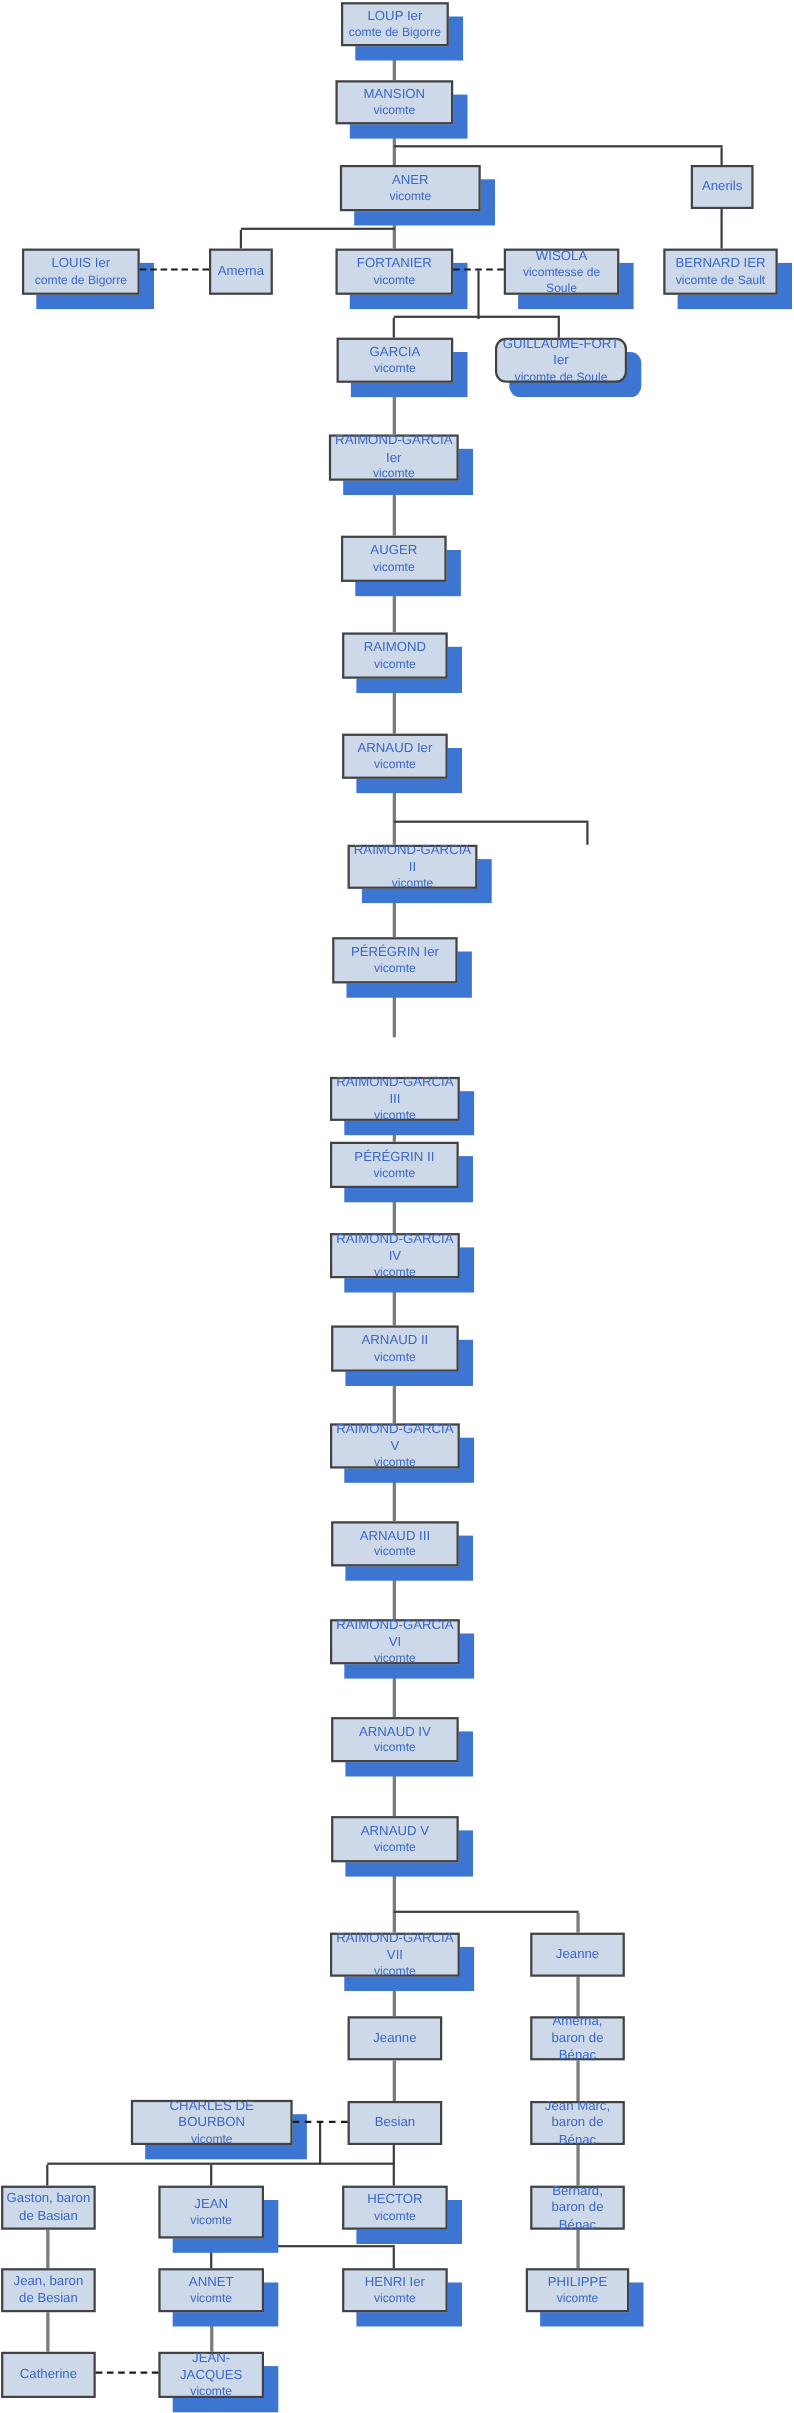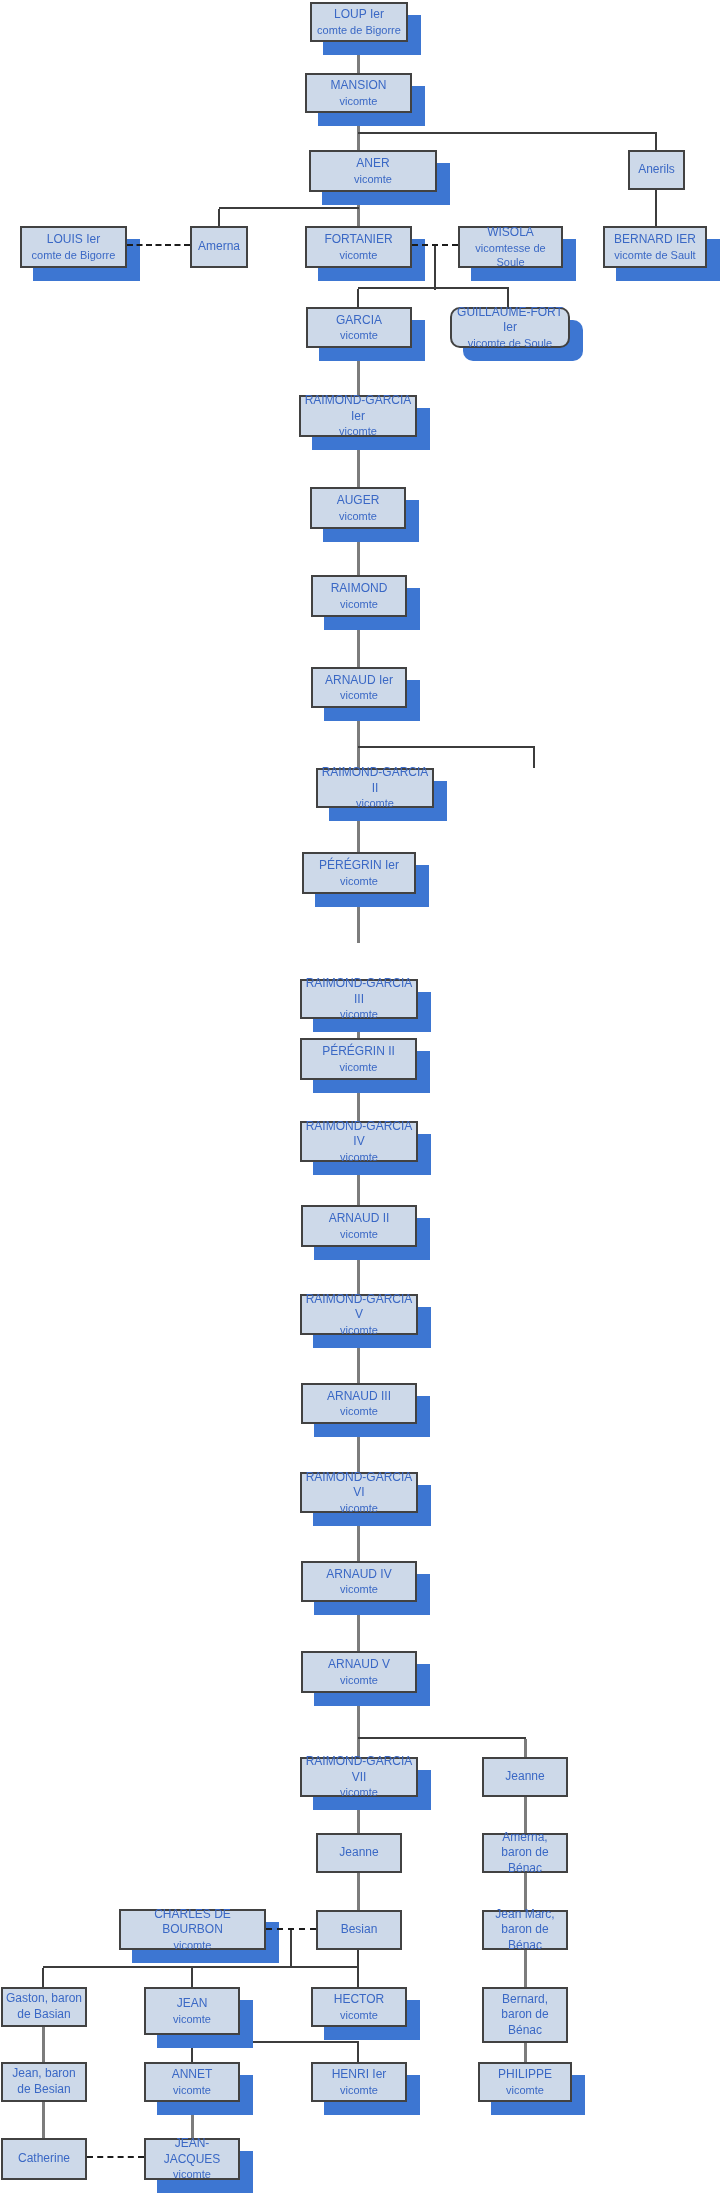--- a/index.html
+++ b/index.html
@@ -221,21 +221,21 @@
       <span class="name">Gaston, baron de Basian</span>
     </div>
     <div class="node shadowed" style="left: 144px; top: 1987px; width: 96px; height: 48px;">
       <span class="name">JEAN</span>
       <span class="sub">vicomte</span>
     </div>
     <div class="node shadowed" style="left: 311px; top: 1987px; width: 96px; height: 40px;">
       <span class="name">HECTOR</span>
       <span class="sub">vicomte</span>
     </div>
-    <div class="node" style="left: 482px; top: 1987px; width: 86px; height: 56px;">
+    <div class="node" style="left: 482px; top: 1987px; width: 86px; height: 40px;">
       <span class="name">Bernard, baron de Bénac</span>
     </div>
     <div class="node" style="left: 1px; top: 2062px; width: 86px; height: 40px;">
       <span class="name">Jean, baron de Besian</span>
     </div>
     <div class="node shadowed" style="left: 144px; top: 2062px; width: 96px; height: 40px;">
       <span class="name">ANNET</span>
       <span class="sub">vicomte</span>
     </div>
     <div class="node shadowed" style="left: 311px; top: 2062px; width: 96px; height: 40px;">

